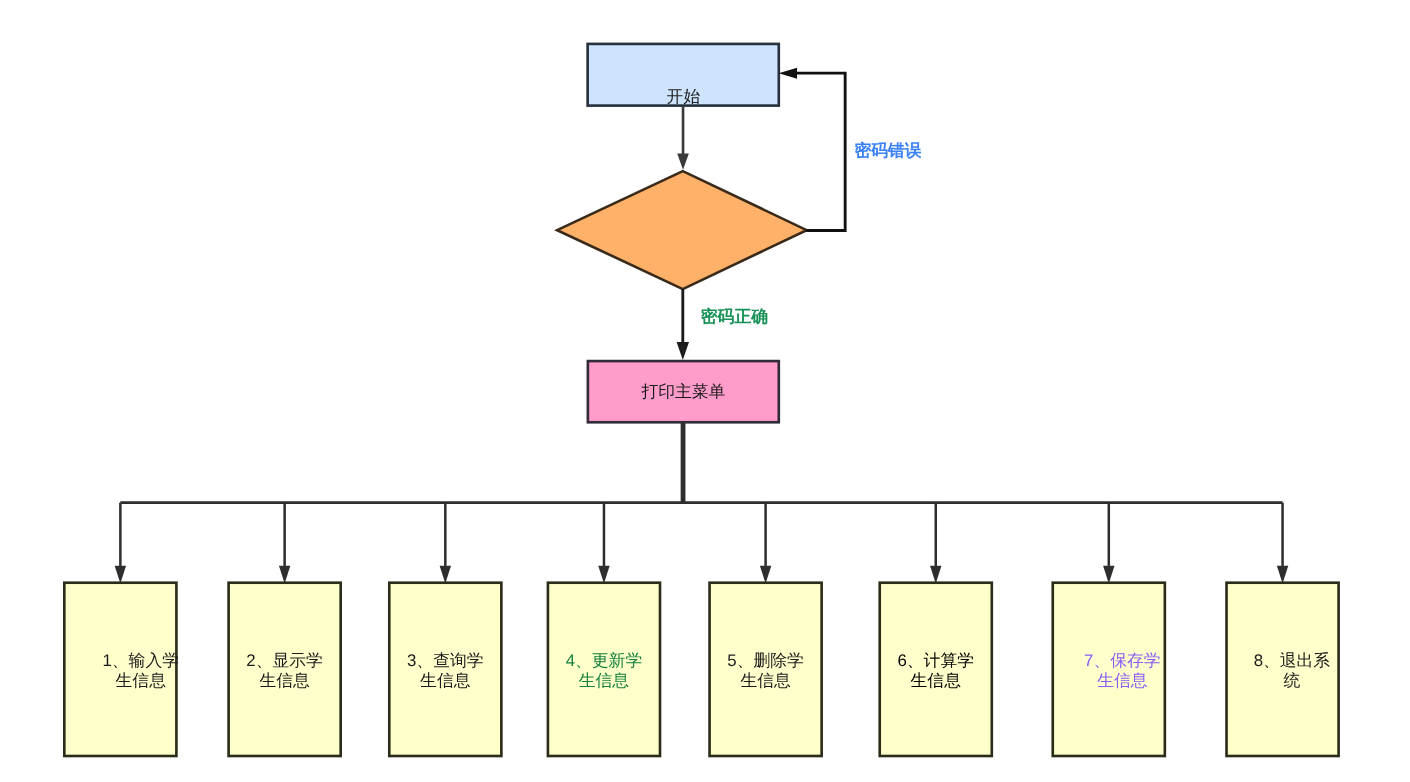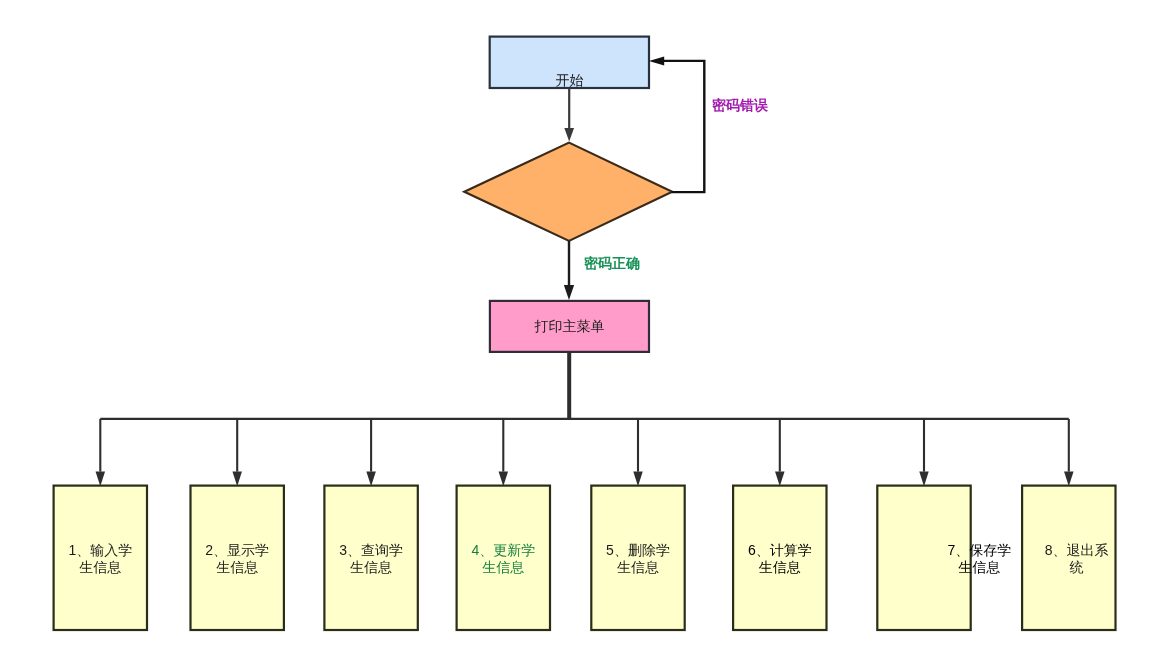--- a/index.html
+++ b/index.html
@@ -91,27 +91,27 @@
         <rect x="877.3" y="485.6" width="93.4" height="144.4" fill="#ffffcc" stroke="#2b2d18" stroke-width="2.2"></rect>
         <rect x="1022.1" y="485.6" width="93.4" height="144.4" fill="#ffffcc" stroke="#2b2d18" stroke-width="2.2"></rect>
       </g>
   </svg>
 
   <div class="nodelabel" style="left: 489px; top: 53.5px; width: 161px; color: rgb(27, 27, 27); margin-top: 18px;">开始</div>
 
 
   <div class="nodelabel" style="left: 490px; top: 318px; width: 159px; color: rgb(27, 27, 27);">打印主菜单</div>
 
-  <div class="edgelabel" style="left: 712px; top: 97px; color: #a21caf;">密码错误</div>
+  <div class="edgelabel" style="left: 712px; top: 117px; color: #3b82f6;">密码错误</div>
 
   <div class="edgelabel" style="left: 584px; top: 255px; color: rgb(24, 146, 87);">密码正确</div>
 
   <div id="itemlabels">
-      <div class="nodelabel" style="left: 53.6px; top: 541.6px; width: 93.4px; color: rgb(27, 27, 27);"><span>1、输入学</span><br><span>生信息</span></div>
+      <div class="nodelabel" style="left: 53.6px; top: 541.6px; width: 93.4px; color: rgb(27, 27, 27); padding-left: 17px;"><span>1、输入学</span><br><span>生信息</span></div>
       <div class="nodelabel" style="left: 190.5px; top: 541.6px; width: 93.4px; color: rgb(27, 27, 27);"><span>2、显示学</span><br><span>生信息</span></div>
       <div class="nodelabel" style="left: 324.4px; top: 541.6px; width: 93.4px; color: rgb(27, 27, 27);"><span>3、查询学</span><br><span>生信息</span></div>
       <div class="nodelabel" style="left: 456.6px; top: 541.6px; width: 93.4px; color: #15803d;"><span>4、更新学</span><br><span>生信息</span></div>
       <div class="nodelabel" style="left: 591.3px; top: 541.6px; width: 93.4px; color: rgb(27, 27, 27);"><span>5、删除学</span><br><span>生信息</span></div>
       <div class="nodelabel" style="left: 733.1px; top: 541.6px; width: 93.4px; color: #000000;"><span>6、计算学</span><br><span>生信息</span></div>
-      <div class="nodelabel" style="left: 877.3px; top: 541.6px; width: 116px; color: #000000; padding-left: 44px;"><span>7、保存学</span><br><span>生信息</span></div>
+      <div class="nodelabel" style="left: 877.3px; top: 541.6px; width: 116px; color: #8b5cf6;"><span>7、保存学</span><br><span>生信息</span></div>
       <div class="nodelabel" style="left: 1022.1px; top: 541.6px; width: 109px; color: rgb(27, 27, 27);"><span>8、退出系</span><br><span>统</span></div>
     </div>
 </div>
 
 </body></html>

